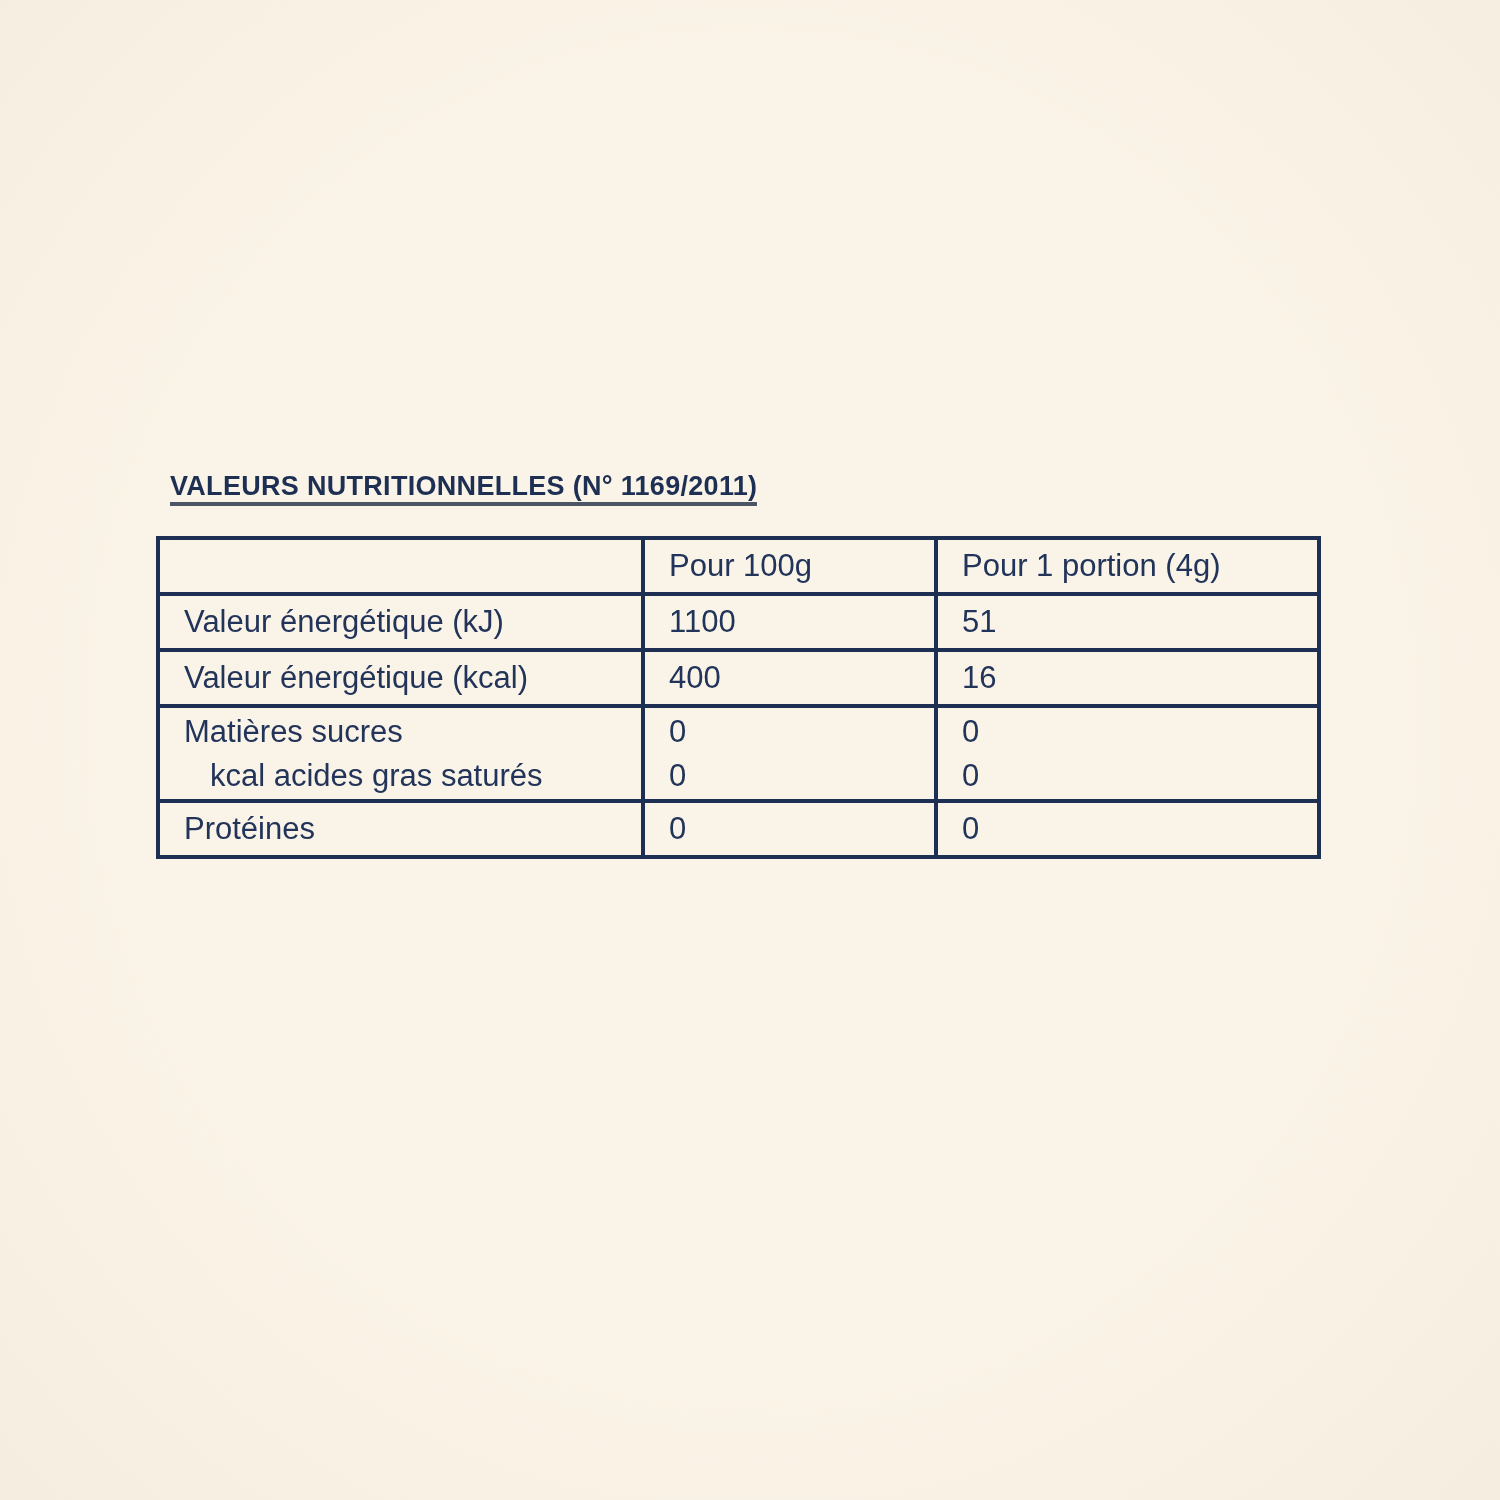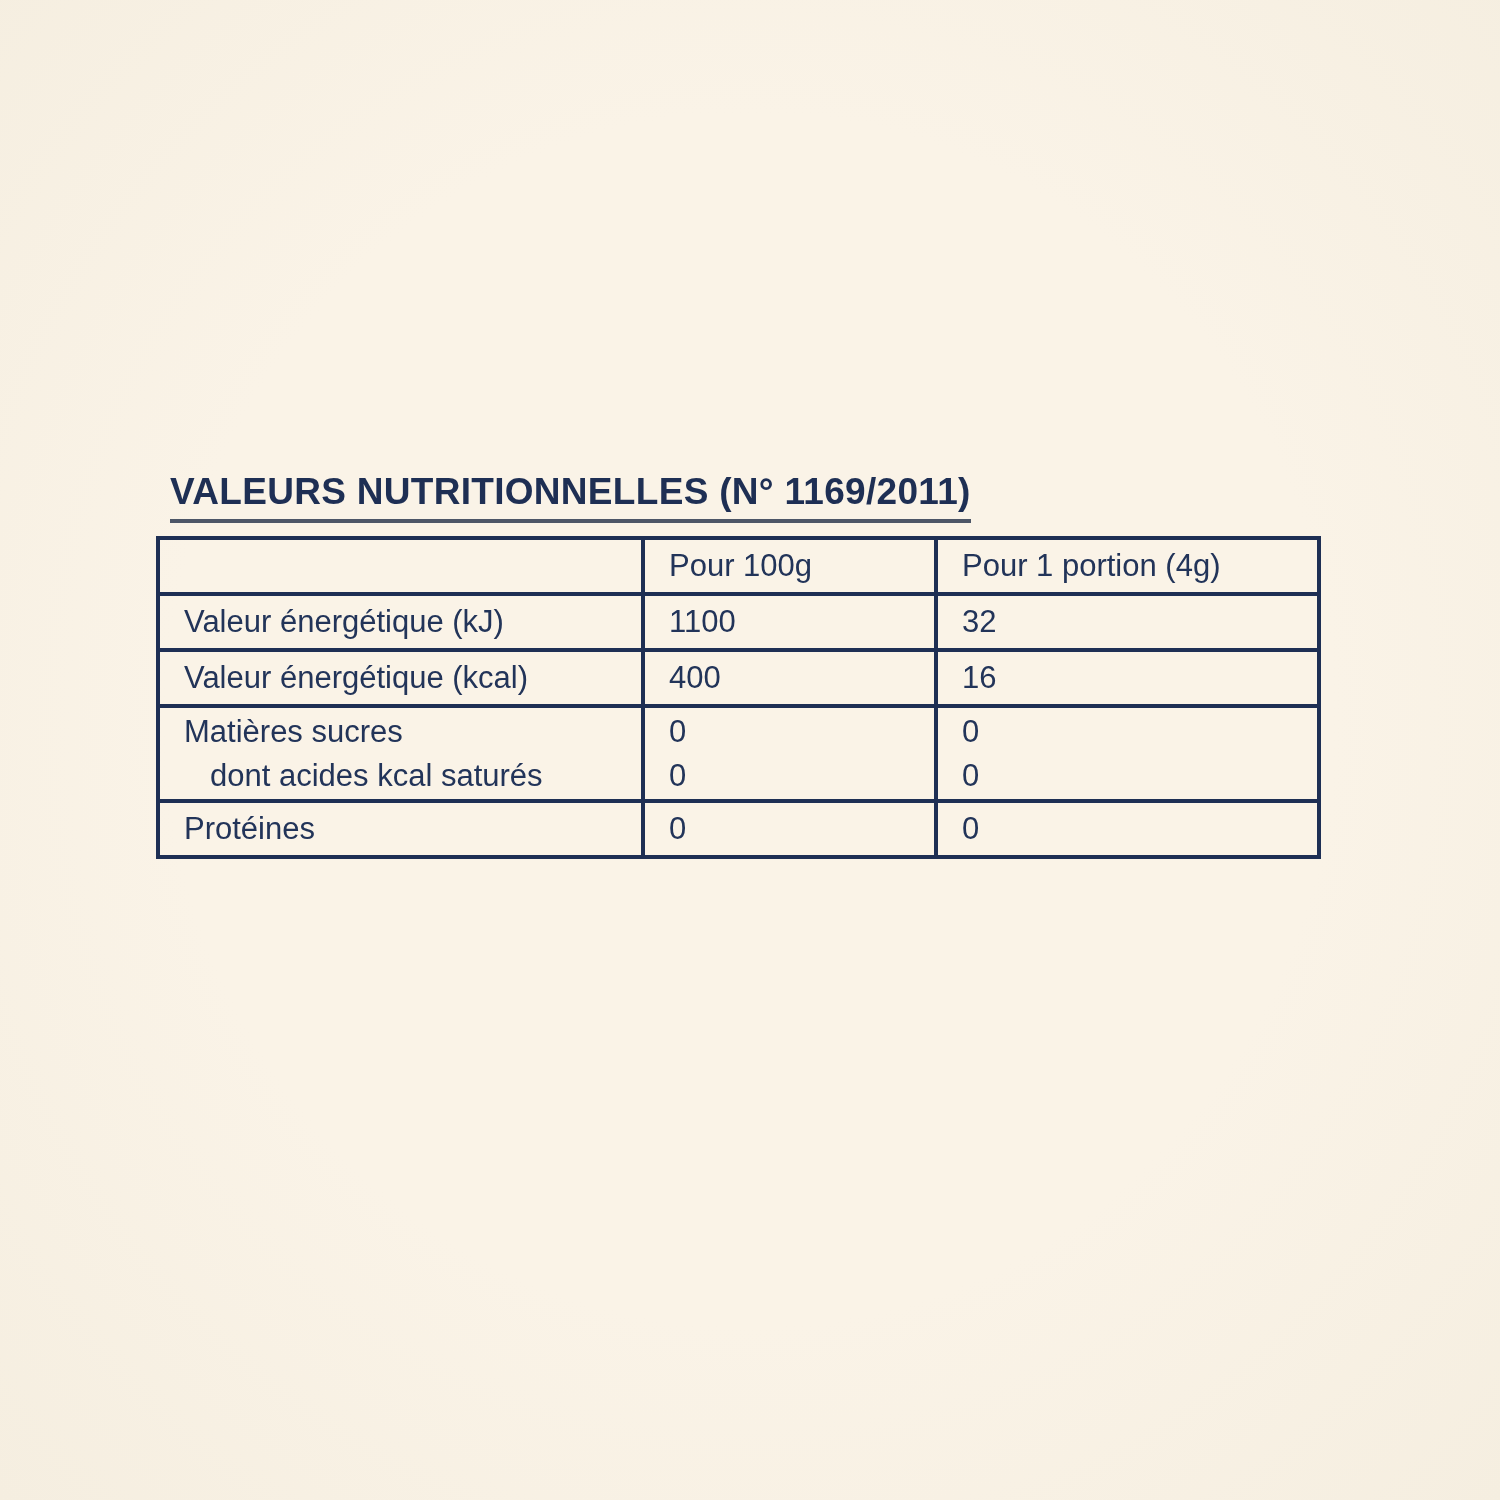--- a/index.html
+++ b/index.html
@@ -17,25 +17,24 @@
     width: 1500px;
     height: 1500px;
     background: radial-gradient(ellipse at 50% 48%, #faf3e7 55%, #f5eee0 100%);
     overflow: hidden;
   }
   .title {
     position: absolute;
     left: 170px;
     top: 471px;
     margin: 0;
-    font-size: 37px;
+    font-size: 27px;
     font-weight: 700;
     letter-spacing: 0.3px;
     color: #1e2f54;
-    padding-bottom: 6px;
     border-bottom: 4px solid #4d5667;
     white-space: nowrap;
   }
   table.nutrition-table {
     position: absolute;
     left: 156px;
     top: 536px;
     width: 1161px;
     border-collapse: collapse;
     table-layout: fixed;
@@ -85,33 +84,33 @@
         <th></th>
         <th>Pour 100g</th>
         <th>Pour 1 portion (4g)</th>
       </tr>
     </thead>
     <tbody>
 
       <tr class="r-std">
         <td>Valeur énergétique (kJ)</td>
         <td>1100</td>
-        <td>32</td>
+        <td>51</td>
       </tr>
 
       <tr class="r-std">
         <td>Valeur énergétique (kcal)</td>
         <td>400</td>
         <td>16</td>
       </tr>
 
       <tr class="r-tall">
         <td>
           <div class="line">Matières sucres</div>
-          <div class="line indent">dont acides kcal saturés</div>
+          <div class="line indent">kcal acides gras saturés</div>
         </td>
         <td>
           <div class="line">0</div>
           <div class="line">0</div>
         </td>
         <td>
           <div class="line">0</div>
           <div class="line">0</div>
         </td>
       </tr>

